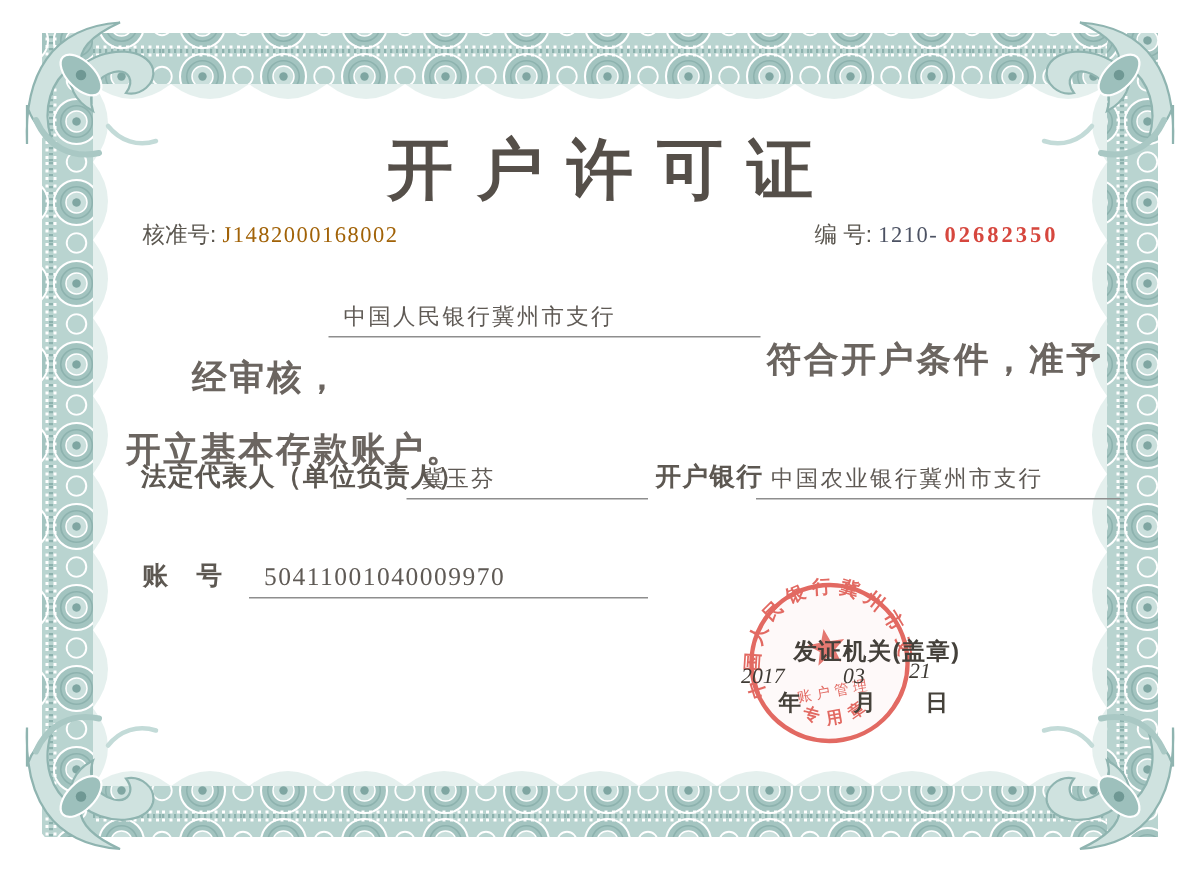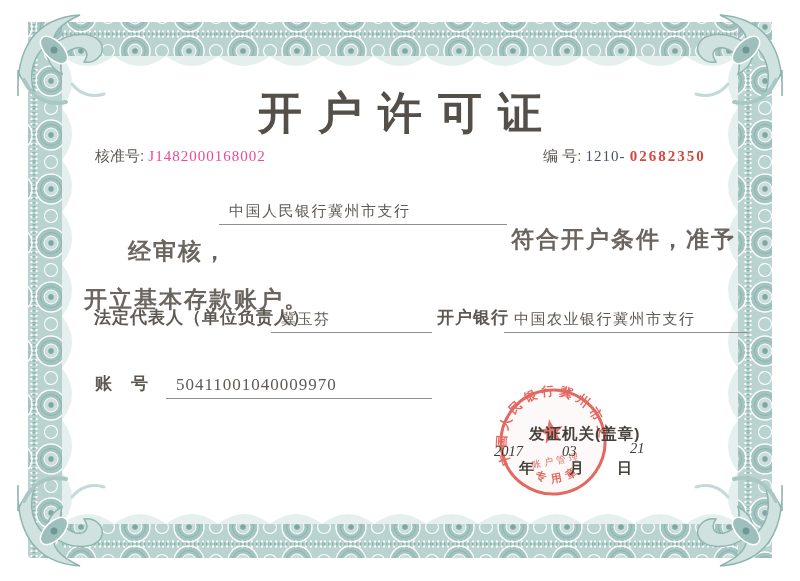--- a/index.html
+++ b/index.html
@@ -9,21 +9,21 @@
   }
   .abs{position:absolute;}
   .border-svg{position:absolute;left:0;top:0;width:800px;height:581px;}
   .title{
     left:0;right:0;top:84px;text-align:center;
     font-size:44px;font-weight:bold;color:#554f49;
     letter-spacing:16px;text-indent:16px;
     font-family:"Liberation Serif", serif;
   }
   .approval{left:95px;top:147px;font-size:15px;color:#5a564f;}
-  .approval .num{font-family:"Liberation Serif", serif;color:#ec4899;letter-spacing:1px;}
+  .approval .num{font-family:"Liberation Serif", serif;color:#a16207;letter-spacing:1px;}
   .serial{left:543px;top:147px;font-size:15px;color:#5a564f;}
   .serial .num{font-family:"Liberation Serif", serif;color:#4c5263;letter-spacing:1px;}
   .serial .red{font-family:"Liberation Serif", serif;color:#d6473e;letter-spacing:2px;font-weight:600;}
   .bigtext{font-size:23px;font-weight:600;color:#6b6560;letter-spacing:2px;margin-top:40px;}
   .reviewed{left:128px;top:196px;}
   .qualify{left:511px;top:184px;}
   .openline{left:84px;top:244px;}
   .fill{border-bottom:1px solid #8e8e8e;display:flex;align-items:flex-end;}
   .fill-text{
     font-family:"Liberation Serif", serif;font-size:15px;color:#5f5a55;
@@ -35,21 +35,21 @@
   .legal-fill{left:271px;top:304px;width:161px;height:28px;}
   .bank-label{left:437px;top:306px;}
   .bank-fill{left:504px;top:304px;width:243px;height:28px;}
   .account-label{left:95px;top:372px;}
   .account-fill{left:166px;top:368px;width:266px;height:30px;}
   .account-fill .fill-text{font-size:17px;letter-spacing:1px;}
   .issuer-label{left:494px;top:424px;font-size:15.5px;font-weight:700;color:#44403a;letter-spacing:1px;z-index:3;margin-left:35px;}
   .date-row{z-index:3;font-family:"Liberation Serif", serif;font-size:14.5px;color:#3f3b35;font-style:italic;}
   .d-year{left:494px;top:443px;}
   .d-month{left:562px;top:443px;}
-  .d-day{left:606px;top:440px;padding-left:24px;}
+  .d-day{left:606px;top:440px;}
   .unit{z-index:3;font-size:15px;font-weight:600;color:#45413a;}
   .u-year{left:519px;top:459px;}
   .u-month{left:569px;top:459px;}
   .u-day{left:617px;top:459px;}
   .stamp-svg{
     position:absolute;left:481px;top:370px;width:144px;height:144px;
     mix-blend-mode:multiply;opacity:0.85;transform:rotate(-10deg);z-index:2;
   }
   .stamp-arc{font-size:12.5px;letter-spacing:4.5px;fill:#dd4f46;font-weight:600;}
   .stamp-center{font-size:9.5px;letter-spacing:3px;fill:#dd4f46;}

